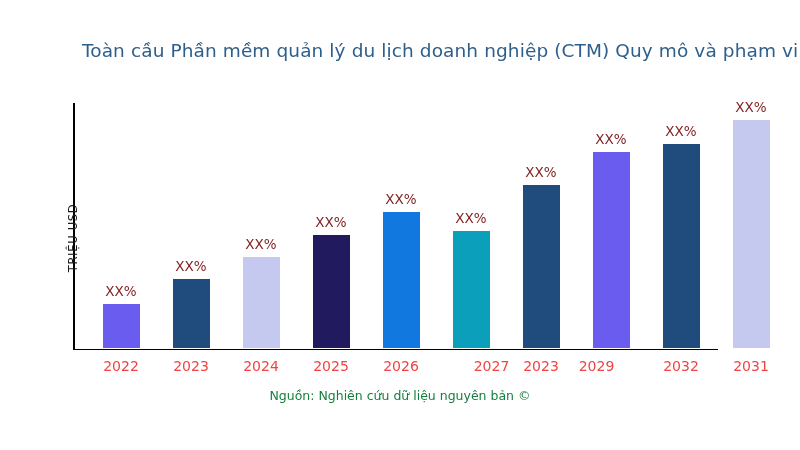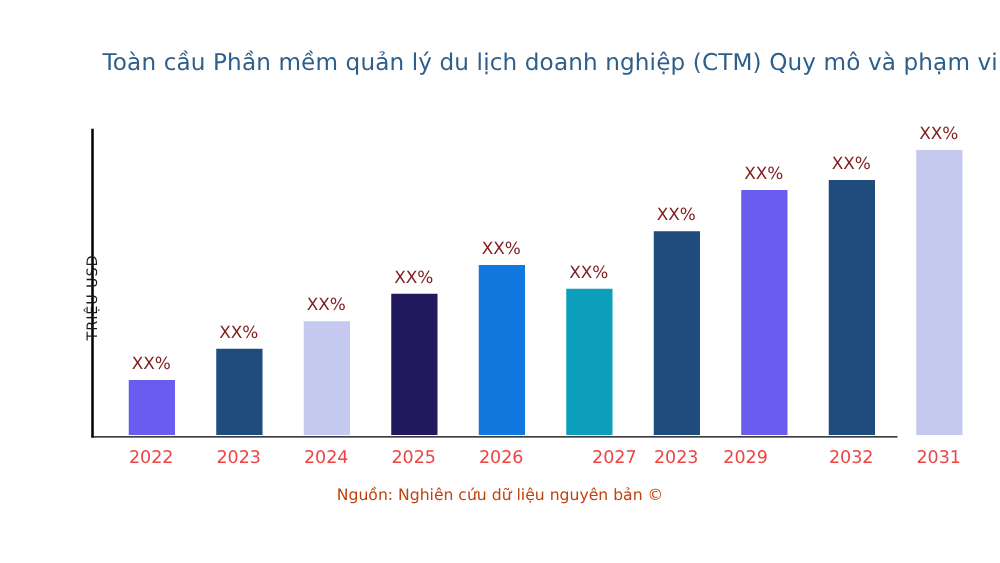--- a/index.html
+++ b/index.html
@@ -113,21 +113,21 @@
   }
 
   
   #source-note {
     position: absolute;
     left: 0;
     top: 388px;
     width: 800px;
     text-align: center;
     font-size: 12.5px;
-    color: #c2410c;
+    color: #15803d;
   }
 </style>
 </head>
 <body>
 
 <div id="chart-root">
 
   <div id="chart-title">Toàn cầu Phần mềm quản lý du lịch doanh nghiệp (CTM) Quy mô và phạm vi th</div>
 
   <div id="plot-area">

